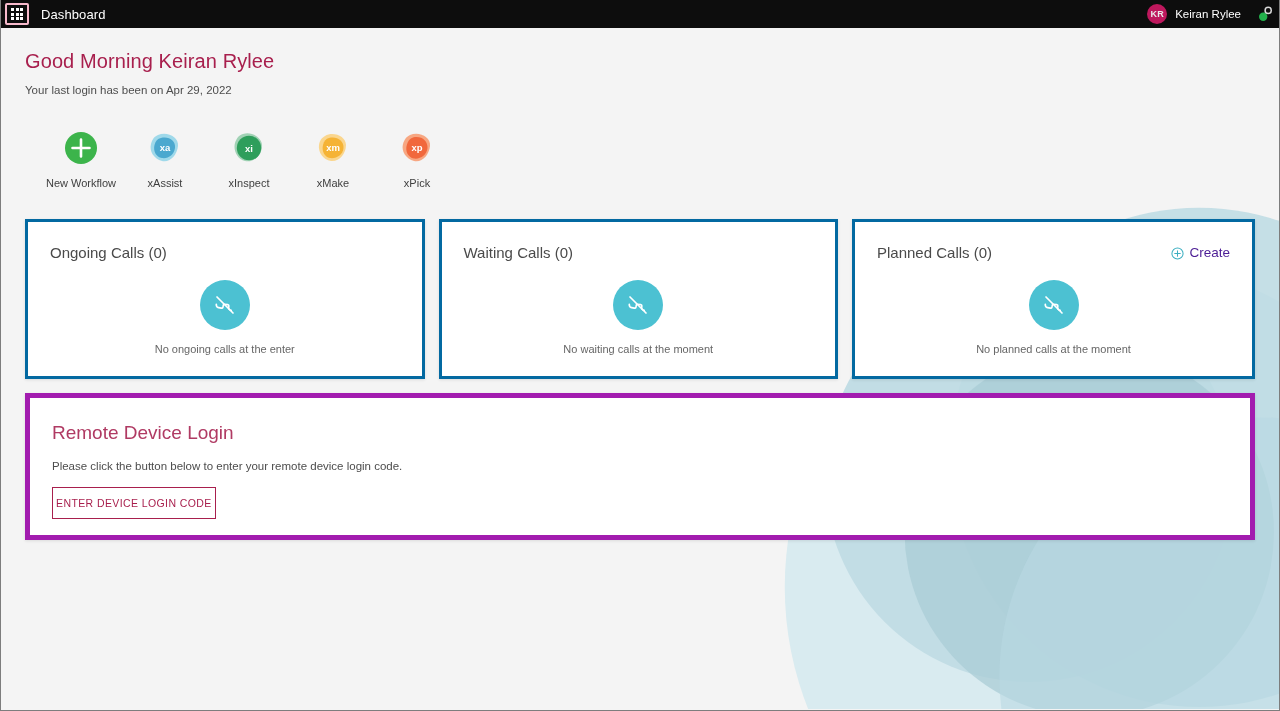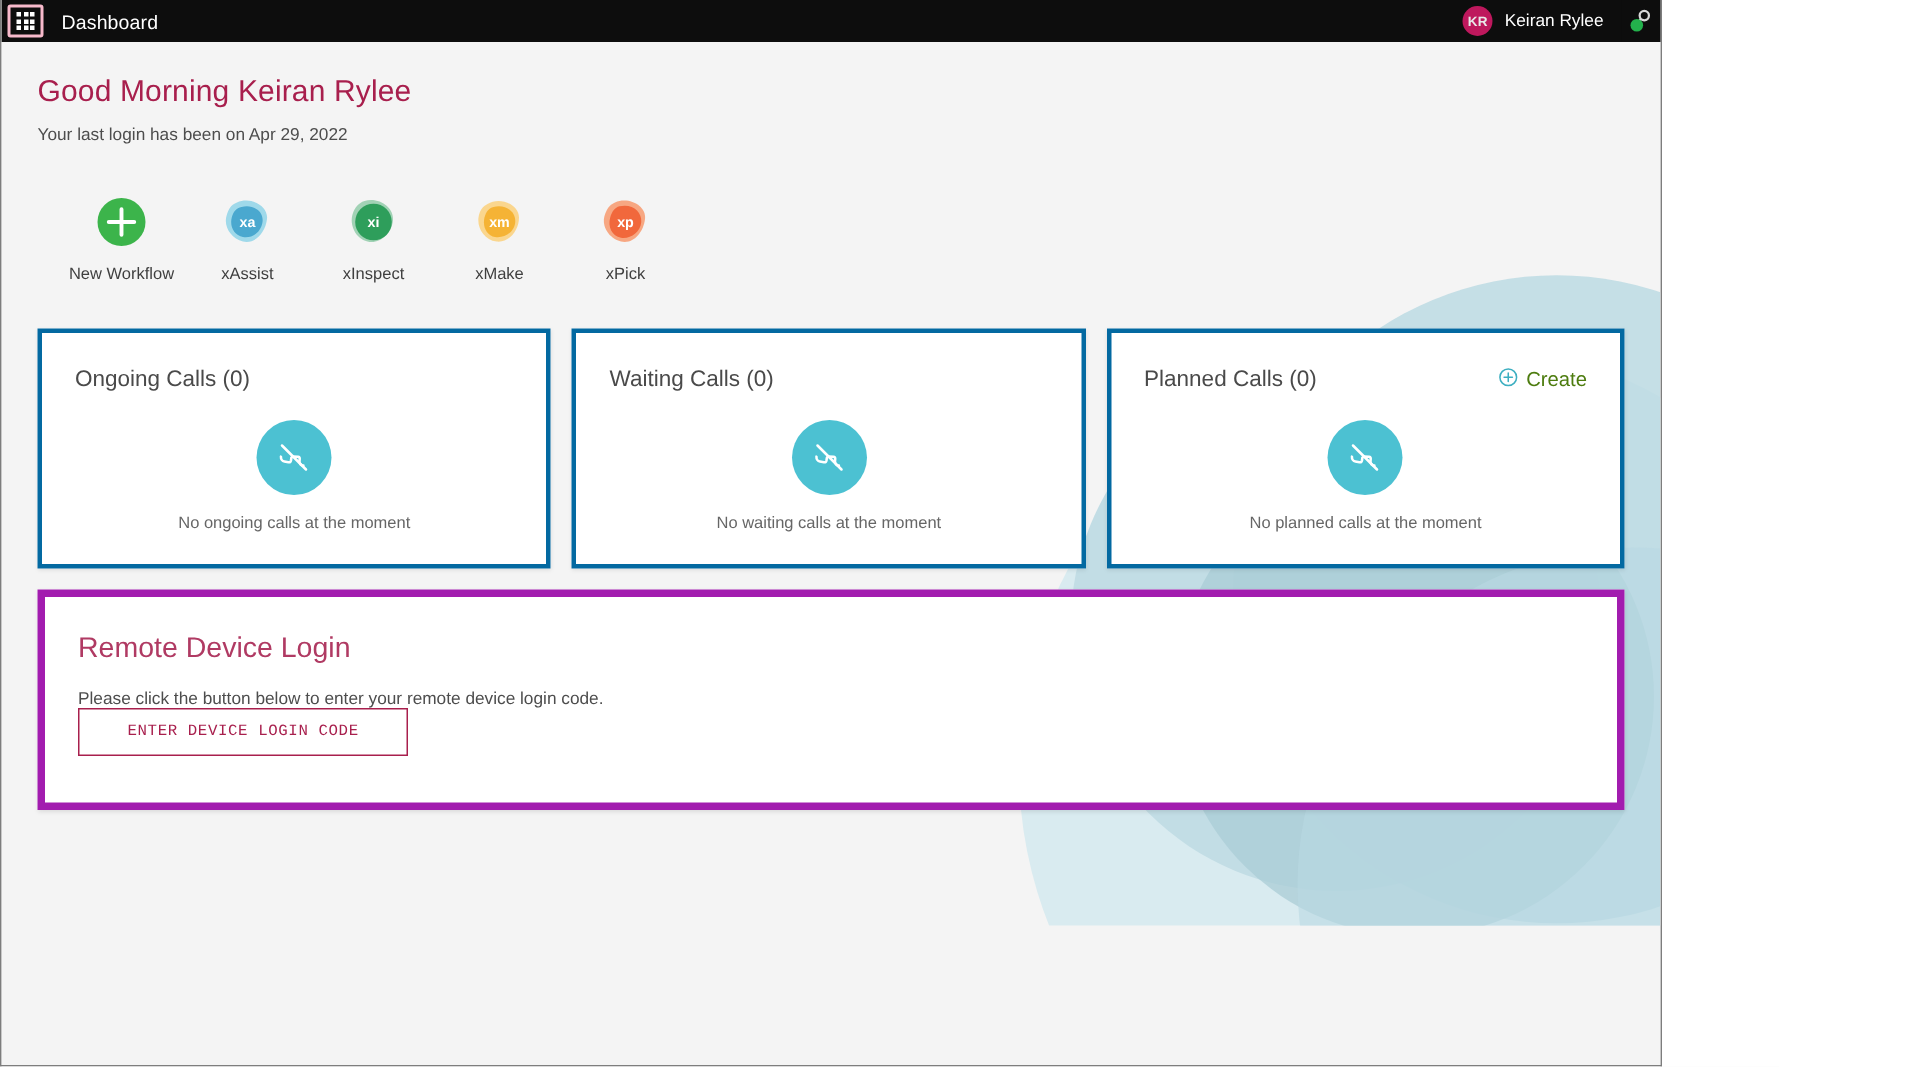--- a/index.html
+++ b/index.html
@@ -6,21 +6,21 @@
   html, body {
     width: 1280px; height: 711px;
     font-family: "Liberation Sans", sans-serif;
     background: #ffffff;
     overflow: hidden;
   }
 
   
   #app-window {
     position: relative;
-    width: 1108px; height: 711px;
+    width: 1280px; height: 711px;
     background: #f4f4f4;
     border: 1px solid #7d7d7d;
     border-top: none;
     overflow: hidden;
   }
 
   
   #topbar {
     position: relative;
     height: 28px;
@@ -150,22 +150,22 @@
   .call-card.wide { flex: 1.01; }
   .card-head {
     display: flex; align-items: center; justify-content: space-between;
   }
   .card-title {
     font-size: 15px;
     color: #4a4a4a;
     font-weight: 400;
   }
   .create-link {
-    display: flex; align-items: flex-start;
-    color: #4d7c0f;
+    display: flex; align-items: flex-end;
+    color: #4c1d95;
     font-size: 13.5px;
     cursor: pointer;
     gap: 5px;
   }
   .call-empty {
     position: absolute;
     left: 0; right: 0;
     top: 58px;
     display: flex;
     flex-direction: column;
@@ -196,29 +196,30 @@
     color: #b03a63;
     font-size: 19px;
     font-weight: 400;
   }
   #remote-desc {
     margin-top: 16px;
     font-size: 11.5px;
     color: #4d4d4d;
   }
   #remote-btn {
+    margin-top: 15px;
     display: inline-block;
     border: 1px solid #a81f4d;
     color: #a81f4d;
     background: transparent;
     font-size: 10.5px;
     letter-spacing: .4px;
-    padding: 9px 32px;
-    cursor: pointer;
-    font-family: Liberation Mono, monospace;
+    padding: 9px 3px;
+    cursor: pointer;
+    font-family: Liberation Sans, sans-serif;
   }
 </style>
 </head>
 <body>
 
 <div id="app-window">
 
   <div id="topbar">
 
     <div id="launcher-btn">
@@ -329,21 +330,21 @@
           <div class="card-head">
             <div class="card-title">Ongoing Calls (0)</div>
           </div>
           <div class="call-empty">
             <div class="phone-off-circle">
               <svg width="30" height="30" viewBox="0 0 30 30">
                 <path d="M8.5 9.2 c-1.1 1.2 -1.2 2.9 -.2 4 l1.8 2 c.6 .6 1.5 .6 2.1 .1 l1.3 -1.2 c.4 -.4 1 -.4 1.5 0 l2.4 2.2 c.5 .5 .5 1.2 .1 1.7 l-1.2 1.3 c-1 1.1 -.9 2.8 .3 3.8" fill="none" stroke="#ffffff" stroke-width="1.7" stroke-linecap="round" transform="rotate(-38 15 15)"></path>
                 <path d="M7 7 L23 23" stroke="#ffffff" stroke-width="1.7" stroke-linecap="round"></path>
               </svg>
             </div>
-            <div class="empty-text">No ongoing calls at the moment</div>
+            <div class="empty-text">No ongoing calls at the enter</div>
           </div>
         </div>
 
         <div class="call-card">
           <div class="card-head">
             <div class="card-title">Waiting Calls (0)</div>
           </div>
           <div class="call-empty">
             <div class="phone-off-circle">
               <svg width="30" height="30" viewBox="0 0 30 30">

